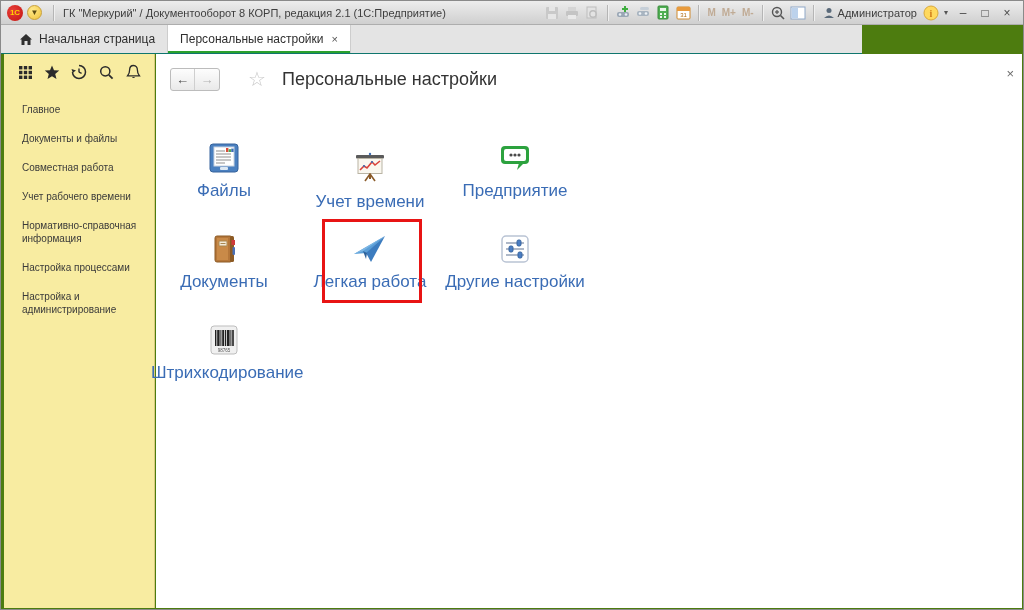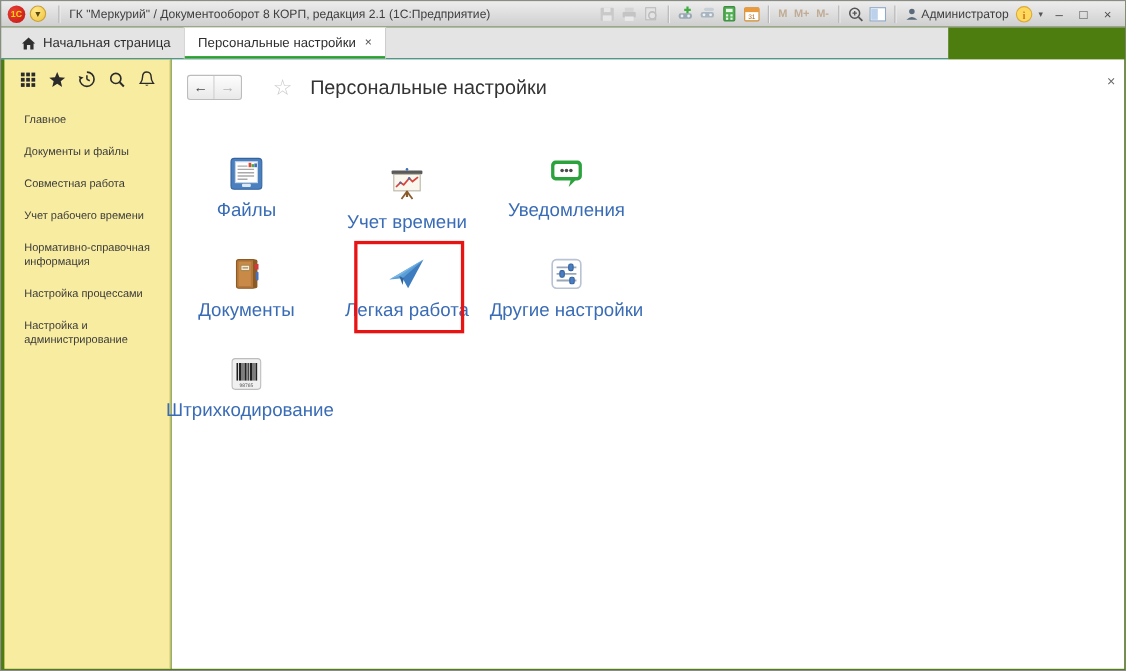--- a/index.html
+++ b/index.html
@@ -286,21 +286,21 @@
       <div class="t-icon">
         <svg width="36" height="34">
             <rect x="4" y="5" width="28" height="18" rx="4" fill="#2ca23e"></rect>
             <rect x="7" y="8" width="22" height="12" rx="2" fill="#ffffff"></rect>
             <circle cx="14" cy="14" r="1.6" fill="#4a4a4a"></circle>
             <circle cx="18" cy="14" r="1.6" fill="#4a4a4a"></circle>
             <circle cx="22" cy="14" r="1.6" fill="#4a4a4a"></circle>
             <path d="M22 22 L27 22 L20 29 Z" fill="#2ca23e"></path>
           </svg>
       </div>
-      <span class="t-label">Уведомления</span>
+      <span class="t-label">Предприятие</span>
     </div>
 
     <div class="tile" style="left:-5px; top:166px;">
       <div class="t-icon">
         <svg width="34" height="34">
             <rect x="8" y="4" width="17" height="26" rx="2" fill="#b5773a" stroke="#8c5a24"></rect>
             <rect x="23" y="4" width="4" height="26" rx="1.5" fill="#8c5a24"></rect>
             <rect x="10" y="6" width="11" height="22" fill="#c98a48"></rect>
             <rect x="12" y="9" width="8" height="5" rx="0.8" fill="#f3ead9" stroke="#a98850"></rect>
             <line x1="13.5" y1="11.5" x2="18.5" y2="11.5" stroke="#a98850"></line>

